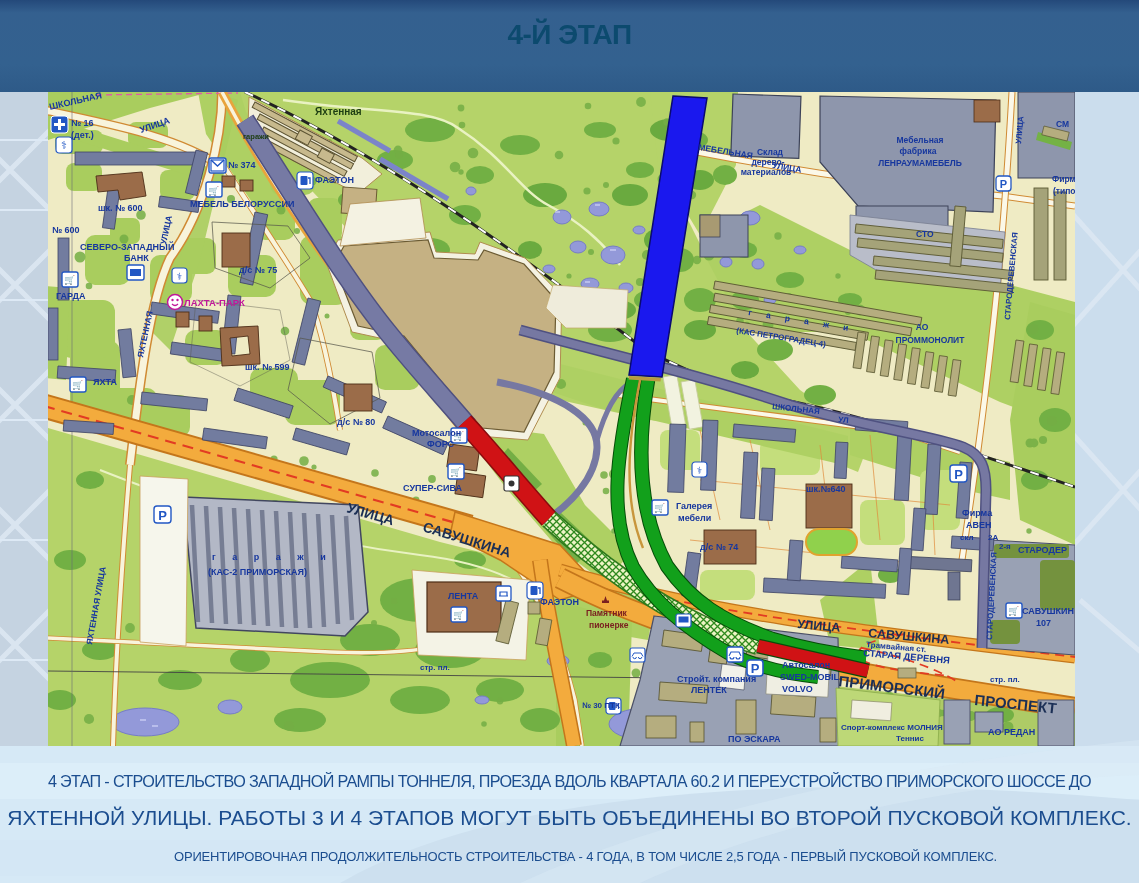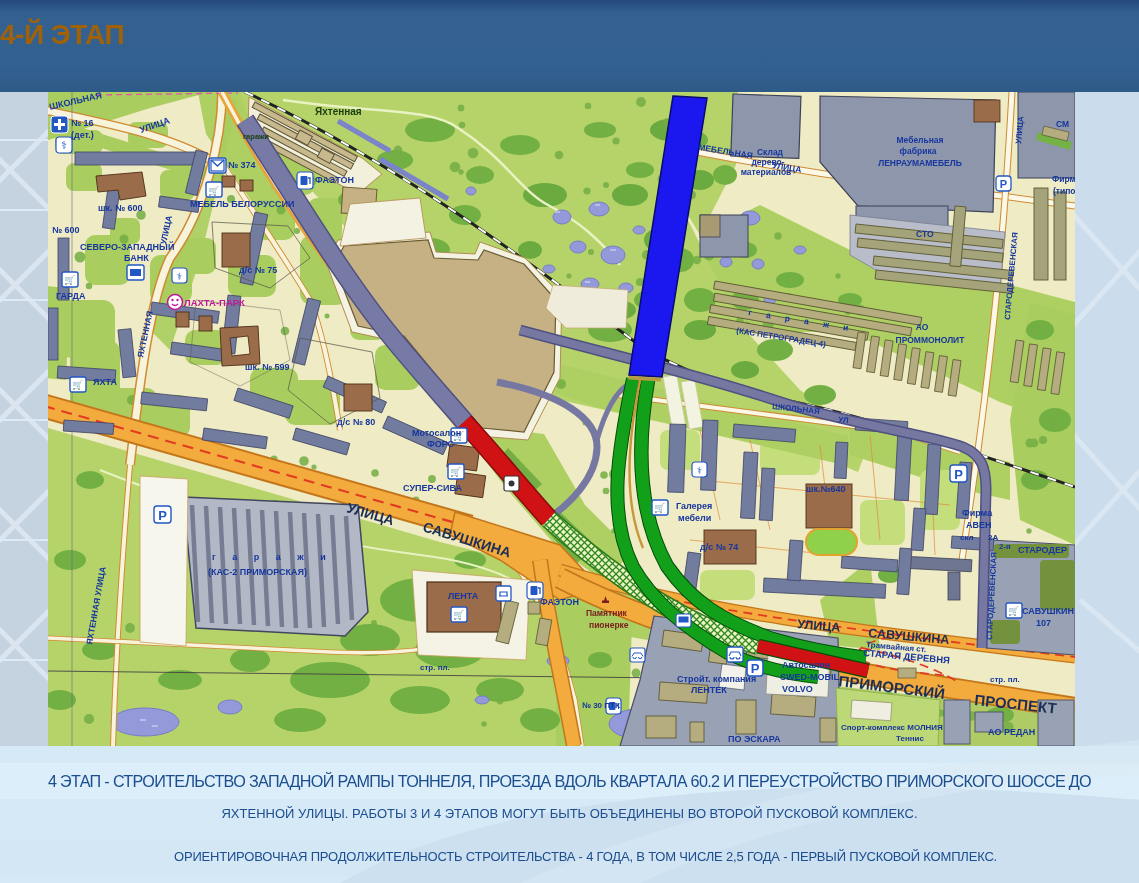--- a/index.html
+++ b/index.html
@@ -1,17 +1,17 @@
 <!DOCTYPE html>
 <html><head><meta charset="utf-8">
 <style>
 html,body{margin:0;padding:0;width:1139px;height:883px;overflow:hidden;background:#cfe2f0;}
 body{font-family:"Liberation Sans",sans-serif;position:relative;}
 #hdr{position:absolute;left:0;top:0;width:1139px;height:92px;background:linear-gradient(180deg,#24497a 0%,#34608f 14%,#33618f 70%,#2e5a88 100%);}
-#title{position:absolute;left:0;top:19px;width:1139px;color:#a16207;font-size:28px;font-weight:bold;letter-spacing:-0.5px;}
+#title{position:absolute;left:0;top:19px;width:1139px;text-align:center;color:#0c4a6e;font-size:28px;font-weight:bold;letter-spacing:-0.5px;}
 .cap{position:absolute;width:1139px;text-align:center;color:#1b4d8f;font-weight:normal;font-size:17.5px;white-space:nowrap;}
 svg{position:absolute;left:0;top:0;}
 </style></head>
 <body>
 
 <div id="hdr"></div>
 
 <div id="title">4-Й ЭТАП</div>
 <svg width="1139" height="883" viewBox="0 0 1139 883">
 <defs>
@@ -918,15 +918,15 @@
 <text x="896" y="741" font-size="8">Теннис</text>
 <text x="988" y="735">АО РЕДАН</text>
 <text x="728" y="742">ПО ЭСКАРА</text>
 </g>
 </g>
 </g>
 </svg>
 
 <div class="cap" style="top:772px;font-size:16.2px;letter-spacing:-0.69px;">4 ЭТАП - СТРОИТЕЛЬСТВО ЗАПАДНОЙ РАМПЫ ТОННЕЛЯ, ПРОЕЗДА ВДОЛЬ КВАРТАЛА 60.2 И ПЕРЕУСТРОЙСТВО ПРИМОРСКОГО ШОССЕ ДО</div>
 
-<div class="cap" style="top:806px;font-size:13px;letter-spacing:0px;">ЯХТЕННОЙ УЛИЦЫ. РАБОТЫ 3 И 4 ЭТАПОВ МОГУТ БЫТЬ ОБЪЕДИНЕНЫ ВО ВТОРОЙ ПУСКОВОЙ КОМПЛЕКС.</div>
+<div class="cap" style="top:806px;font-size:21px;letter-spacing:0px;">ЯХТЕННОЙ УЛИЦЫ. РАБОТЫ 3 И 4 ЭТАПОВ МОГУТ БЫТЬ ОБЪЕДИНЕНЫ ВО ВТОРОЙ ПУСКОВОЙ КОМПЛЕКС.</div>
 
 <div class="cap" style="top:849px;font-size:13px;letter-spacing:-0.19px;padding-left:16px;">ОРИЕНТИРОВОЧНАЯ ПРОДОЛЖИТЕЛЬНОСТЬ СТРОИТЕЛЬСТВА - 4 ГОДА, В ТОМ ЧИСЛЕ 2,5 ГОДА - ПЕРВЫЙ ПУСКОВОЙ КОМПЛЕКС.</div>
 
 </body></html>

